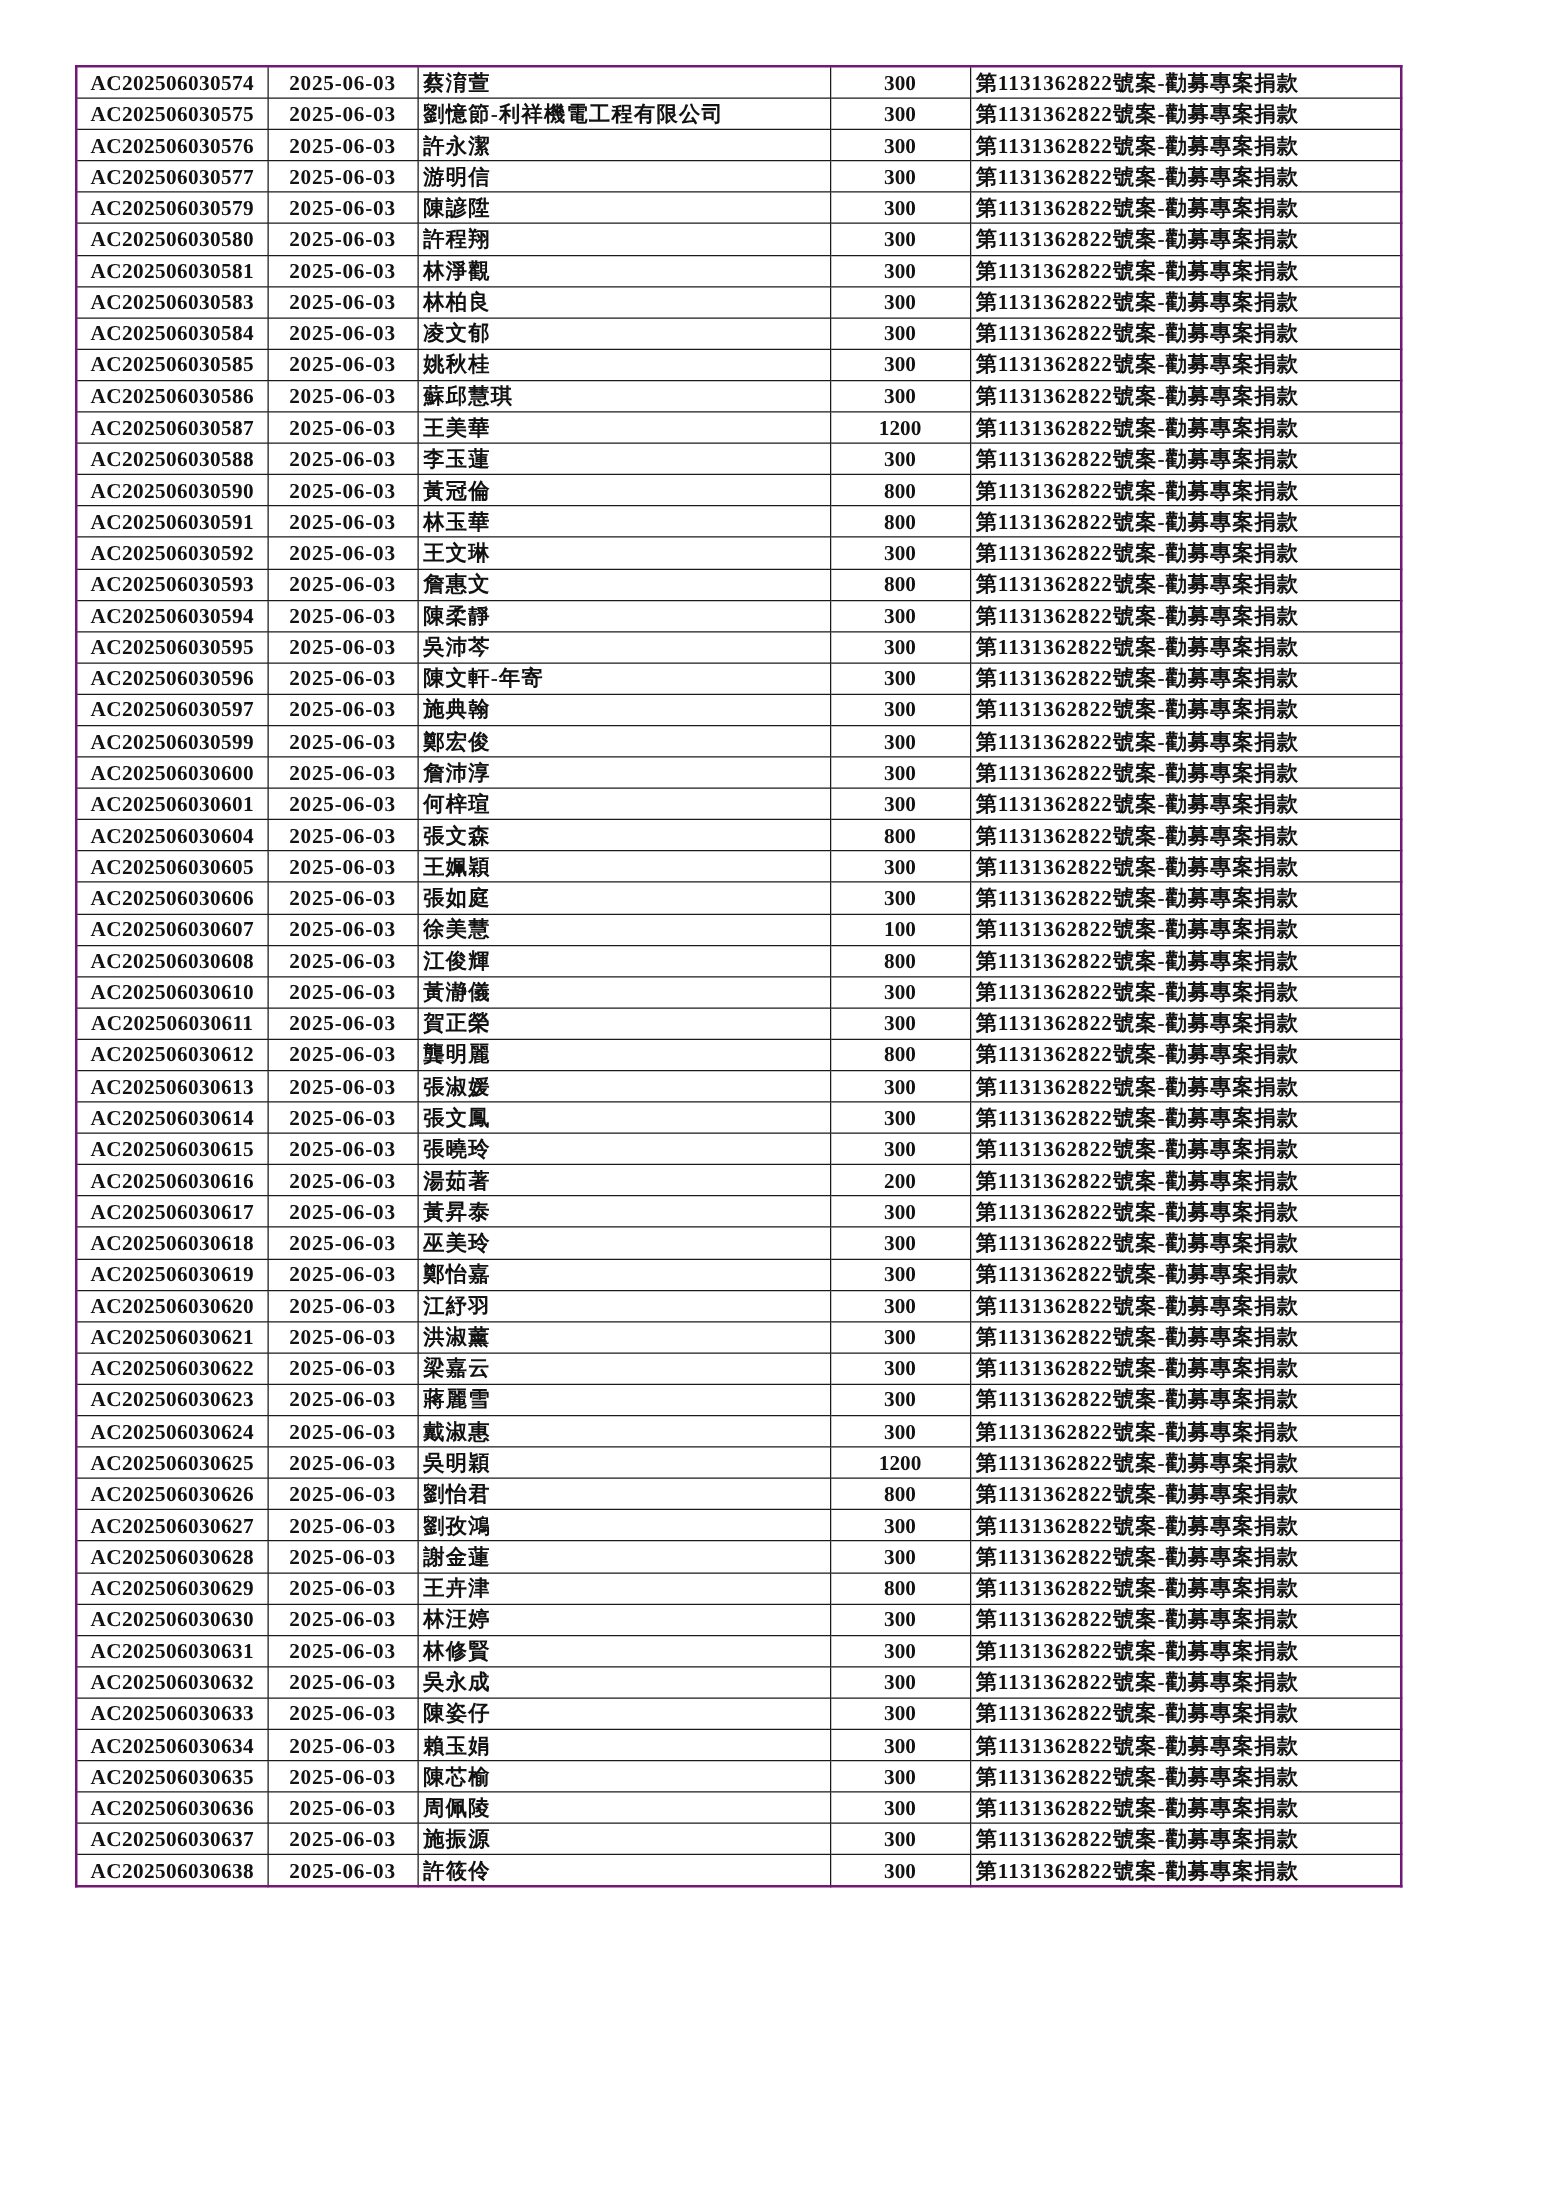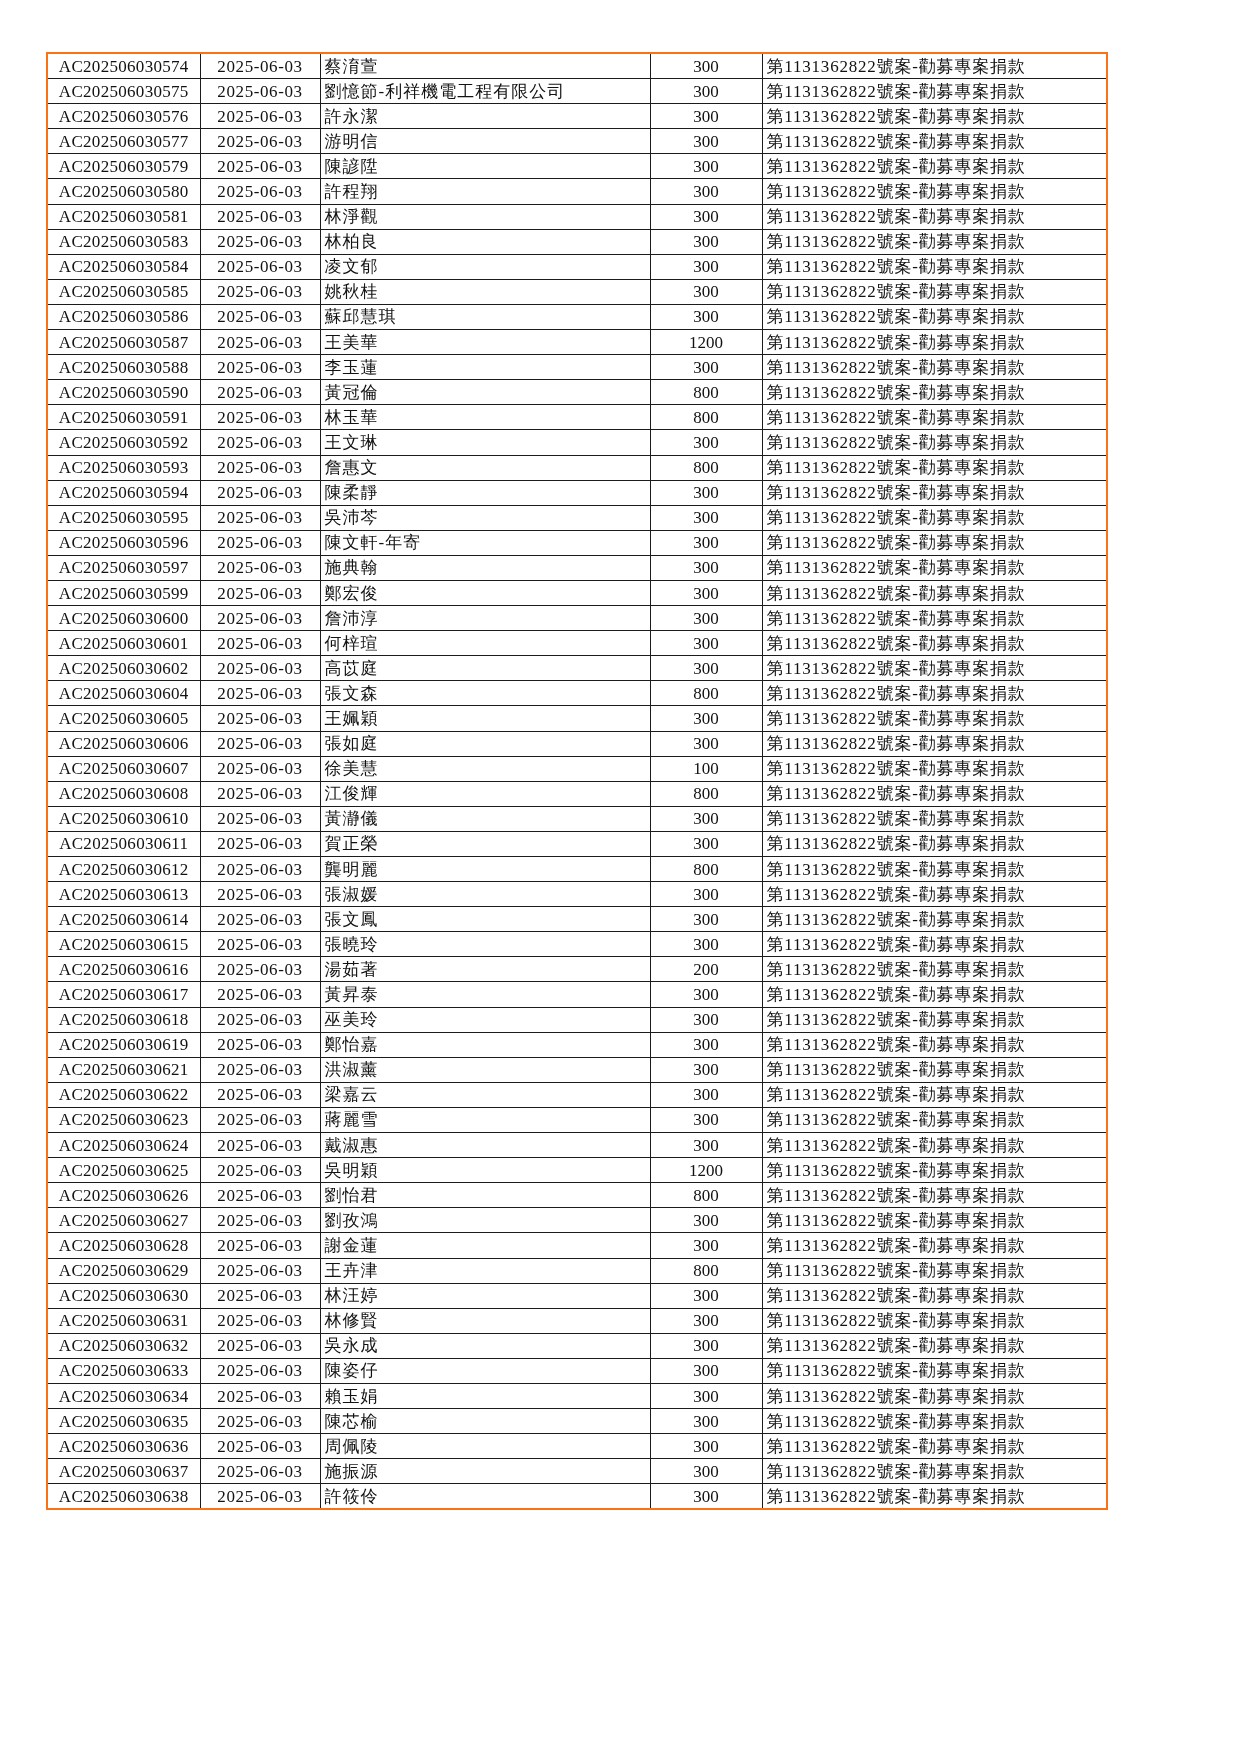--- a/index.html
+++ b/index.html
@@ -10,25 +10,26 @@
   }
   .page{
     position:relative;
     width:1242px;height:1755px;
     background:#ffffff;
     color:#121212;
     overflow:hidden;
   }
   table.donations{
     position:absolute;
-    left:46px;top:52px;
+    left:60px;top:52px;
     width:1060px;
     border-collapse:collapse;
     table-layout:fixed;
-    border:2px solid #f97316;
+    border:2px solid #701a75;
+    font-weight:bold;
   }
   table.donations td{
     border:1px solid #1b1b1b;
     height:24.1px;
     padding:0 4px;
     font-size:17px;
     line-height:1;
     vertical-align:middle;
     white-space:nowrap;
     overflow:hidden;
@@ -241,27 +242,20 @@
     </tr>
 
     <tr>
       <td class="c-id">AC202506030601</td>
       <td class="c-date">2025-06-03</td>
       <td class="c-name">何梓瑄</td>
       <td class="c-amt">300</td>
       <td class="c-desc">第1131362822號案-勸募專案捐款</td>
     </tr>
 
-    <tr>
-      <td class="c-id">AC202506030602</td>
-      <td class="c-date">2025-06-03</td>
-      <td class="c-name">高苡庭</td>
-      <td class="c-amt">300</td>
-      <td class="c-desc">第1131362822號案-勸募專案捐款</td>
-    </tr>
 
 
     <tr>
       <td class="c-id">AC202506030604</td>
       <td class="c-date">2025-06-03</td>
       <td class="c-name">張文森</td>
       <td class="c-amt">800</td>
       <td class="c-desc">第1131362822號案-勸募專案捐款</td>
     </tr>
 
@@ -371,20 +365,27 @@
     </tr>
 
     <tr>
       <td class="c-id">AC202506030619</td>
       <td class="c-date">2025-06-03</td>
       <td class="c-name">鄭怡嘉</td>
       <td class="c-amt">300</td>
       <td class="c-desc">第1131362822號案-勸募專案捐款</td>
     </tr>
 
+    <tr>
+      <td class="c-id">AC202506030620</td>
+      <td class="c-date">2025-06-03</td>
+      <td class="c-name">江紓羽</td>
+      <td class="c-amt">300</td>
+      <td class="c-desc">第1131362822號案-勸募專案捐款</td>
+    </tr>
 
     <tr>
       <td class="c-id">AC202506030621</td>
       <td class="c-date">2025-06-03</td>
       <td class="c-name">洪淑薰</td>
       <td class="c-amt">300</td>
       <td class="c-desc">第1131362822號案-勸募專案捐款</td>
     </tr>
 
     <tr>

